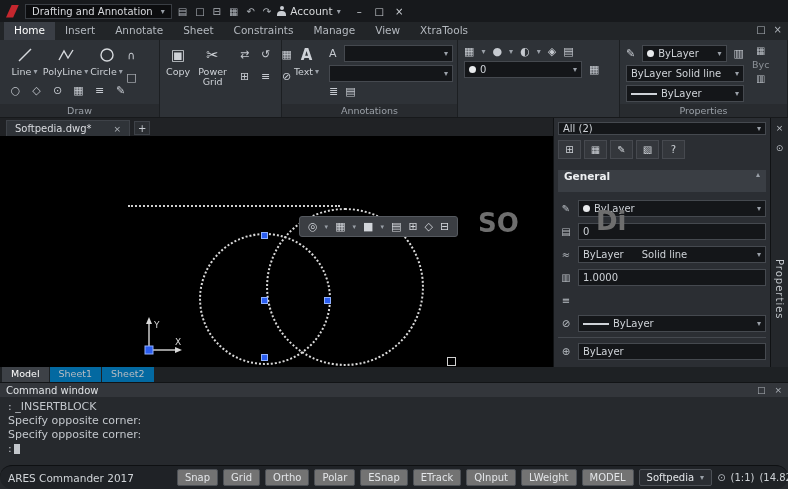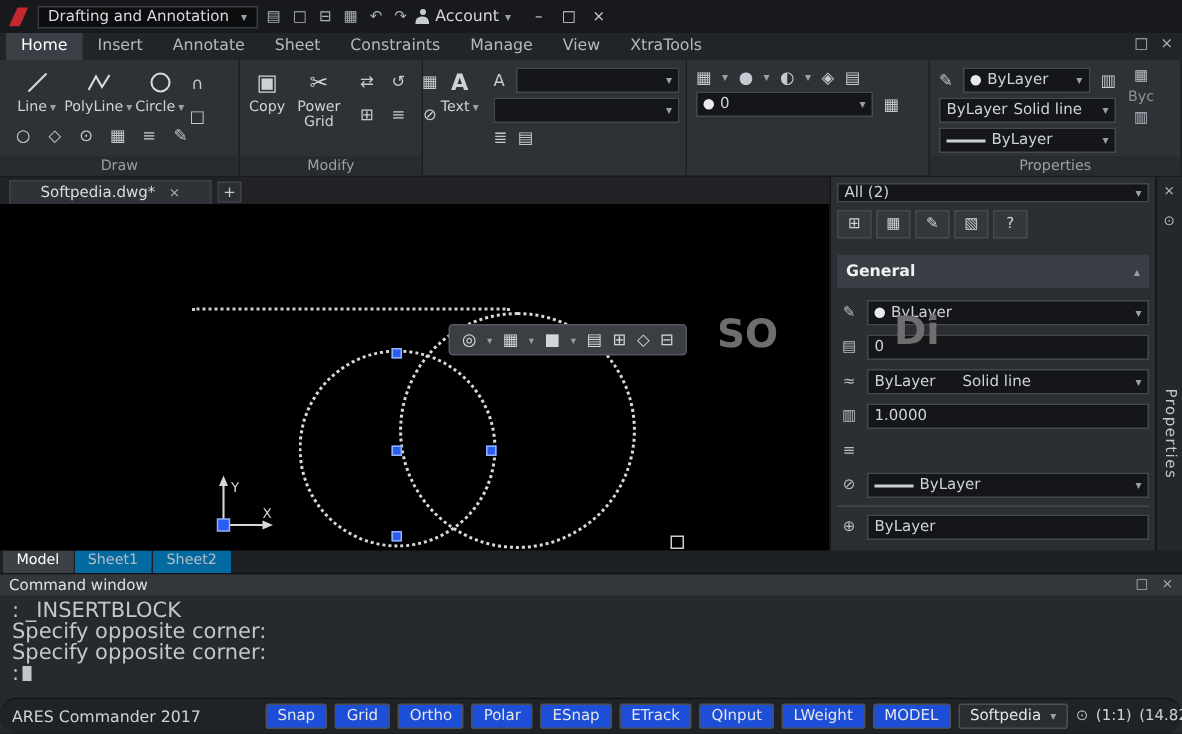--- a/index.html
+++ b/index.html
@@ -51,22 +51,22 @@
   .icon-row{display:flex;gap:7px;align-items:center;color:#c6cad0;font-size:11px;}
   .props-grid{display:flex;gap:4px;}
   .props-rows{display:flex;flex-direction:column;gap:3px;width:118px;}
   .mini-col{display:flex;flex-direction:column;gap:3px;align-items:center;color:#b9bec4;font-size:10px;margin-left:4px;overflow:hidden;}
   .cut-text{color:#8d9298;font-size:9.5px;}
 
   
   .main{display:flex;height:249px;}
   .doc-col{width:553px;display:flex;flex-direction:column;}
   .doctabs{height:18px;background:#202225;display:flex;align-items:flex-end;padding-left:6px;gap:4px;}
-  .dtab{display:flex;align-items:center;gap:9px;background:#2f3338;border:1px solid #3e4248;border-bottom:none;
-        padding:1px 20px;font-size:10px;color:#dadce0;height:16px;}
+  .dtab{display:flex;align-items:center;gap:22px;background:#2f3338;border:1px solid #3e4248;border-bottom:none;
+        padding:1px 8px;font-size:10px;color:#dadce0;height:16px;}
   .dtab .x{font-size:9px;color:#aeb3b9;}
   .dplus{width:16px;height:14px;background:#2b2e32;border:1px solid #3e4248;display:flex;align-items:center;
          justify-content:center;font-size:10px;color:#c6cad0;margin-bottom:1px;}
   .canvas{flex:1;position:relative;background:#000;overflow:hidden;}
   .circ{position:absolute;border:2px dotted #d9d9d9;border-radius:50%;}
   .c1{left:199px;top:97px;width:132px;height:132px;}
   .c2{left:266px;top:72px;width:158px;height:158px;}
   .dotline{position:absolute;left:128px;top:69px;width:212px;border-top:2px dotted #cfcfcf;}
   .grip{position:absolute;width:7px;height:7px;background:#2a5df0;border:1px solid #8fb0ff;}
   .pickbox{position:absolute;left:447px;top:221px;width:9px;height:9px;border:1px solid #d0d0d0;}
@@ -76,21 +76,21 @@
             padding:0 8px;background:#3b3e43;border:1px solid #55595f;border-radius:3px;color:#d2d5da;font-size:11px;}
   .float-tb .arr{font-size:7px;}
   .ucs{position:absolute;left:142px;top:178px;}
 
   
   .palette{width:217px;background:#2b2e33;border-left:1px solid #101214;padding:4px;display:flex;
            flex-direction:column;gap:5px;position:relative;}
   .pal-toolbar{display:flex;gap:3px;}
   .pal-btn{width:23px;height:19px;background:#34373c;border:1px solid #46494f;display:flex;align-items:center;
            justify-content:center;font-size:10px;color:#cfd3d8;}
-  .pal-section{height:31px;background:#3a3e44;display:flex;align-items:center;padding:0 6px;font-size:10.5px;
+  .pal-section{height:31px;background:#3a3e44;display:flex;padding:0 6px;font-size:10.5px;
                color:#eef0f2;font-weight:bold;margin-top:6px;}
   .pal-section .arr{margin-left:auto;font-size:8px;}
   .prow{display:flex;align-items:center;height:23px;gap:4px;}
   .prow .gut{width:16px;text-align:center;color:#b9bec4;font-size:10px;flex:0 0 auto;}
   .prow .combo,.prow .pinput{flex:1;}
   .pinput{background:#141619;border:1px solid #45494f;height:17px;display:flex;align-items:center;padding:0 4px;
           font-size:10px;color:#ced2d7;}
   .pinput.disabled{color:#7b8086;}
   .sp10{width:10px;display:inline-block;}
   .pal-div{height:1px;background:#45494f;margin:2px 0;}
@@ -103,28 +103,28 @@
 
   
   .sheettabs{height:15px;background:#1e2124;display:flex;align-items:stretch;padding-left:2px;gap:1px;font-size:9.5px;}
   .stab{padding:1px 9px;color:#b7bcc2;background:#0369a1;line-height:12px;}
   .stab.active{background:#3d4147;color:#fff;}
 
   
   .cmd{height:83px;display:flex;flex-direction:column;background:#26292d;border-top:1px solid #121416;}
   .cmd-header{height:14px;background:#33363b;display:flex;align-items:center;padding:0 6px;font-size:10px;color:#dfe2e5;}
   .cmd-hicons{margin-left:auto;display:flex;gap:9px;color:#aeb3b9;font-size:9px;}
-  .cmd-body{flex:1;padding:3px 8px;font-size:14px;color:#c3c7cc;line-height:14px;}
+  .cmd-body{flex:1;padding:3px 8px;font-size:11px;color:#c3c7cc;line-height:14px;}
   .cursor{display:inline-block;width:6px;height:10px;background:#c3c7cc;vertical-align:middle;margin-left:2px;}
 
   
   .status{height:24px;background:#1f2226;border-top:1px solid #0e1012;display:flex;align-items:center;
           padding:0 8px;gap:5px;font-size:10px;border-radius:12px;}
   .sb-app{font-size:10.5px;color:#d0d4d8;margin-right:38px;white-space:nowrap;}
-  .toggle{background:#1d4ed8;border:1px solid #4c5056;border-radius:2px;padding:2px 7px;color:#e3e5e8;white-space:nowrap;}
+  .toggle{background:#737373;border:1px solid #4c5056;border-radius:2px;padding:2px 7px;color:#e3e5e8;white-space:nowrap;}
   .sb-combo{display:flex;align-items:center;gap:6px;background:#2a2d32;border:1px solid #4c5056;border-radius:2px;
             padding:2px 7px;color:#e3e5e8;white-space:nowrap;}
   .sb-text{color:#cfd3d7;white-space:nowrap;}
   .sb-icon{color:#aeb3b9;}
 </style>
 </head>
 <body>
 
 <div class="app">
 
@@ -238,21 +238,20 @@
         </div>
         <div class="small-grid grid3">
           <span>⇄</span>
           <span>↺</span>
           <span>▦</span>
           <span>⊞</span>
           <span>≡</span>
           <span>⊘</span>
         </div>
       </div>
-      <div class="panel-label">Modify</div>
     </div>
 
     <div class="panel p-ann">
       <div class="prow-flex">
         <div class="big-tool">
           <span class="bicon">A</span>
           <span class="blabel">
               <span>Text</span>
               <span class="arr">▾</span>
             </span>
@@ -266,20 +265,21 @@
           </div>
           <div class="combo">
             <span class="arr">▾</span>
           </div>
           <div class="icon-row">
             <span>≣</span>
             <span>▤</span>
           </div>
         </div>
       </div>
+      <div class="panel-label">Annotations</div>
     </div>
 
     <div class="panel p-layers">
       <div class="vstack">
         <div class="icon-row">
           <span>▦</span>
           <span class="arr">▾</span>
           <span>●</span>
           <span class="arr">▾</span>
           <span>◐</span>

